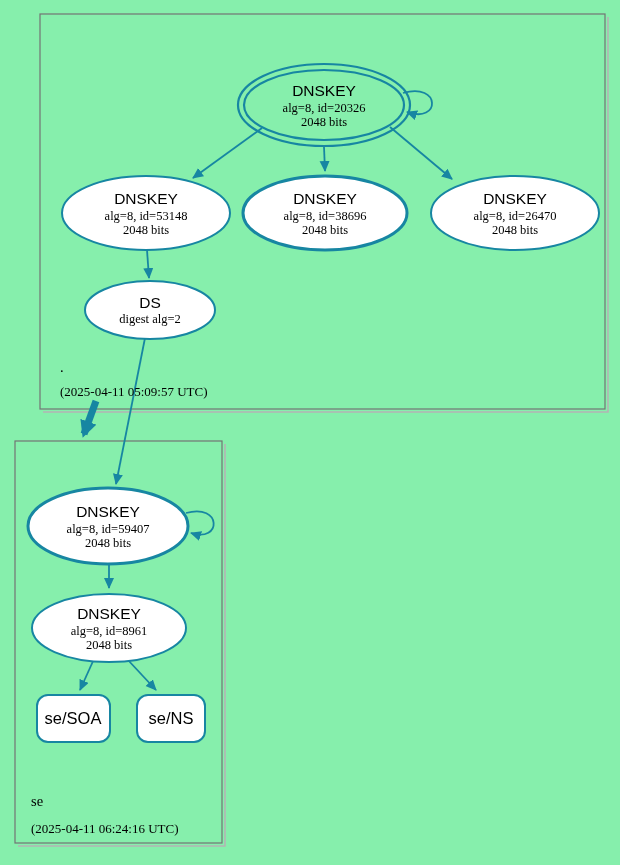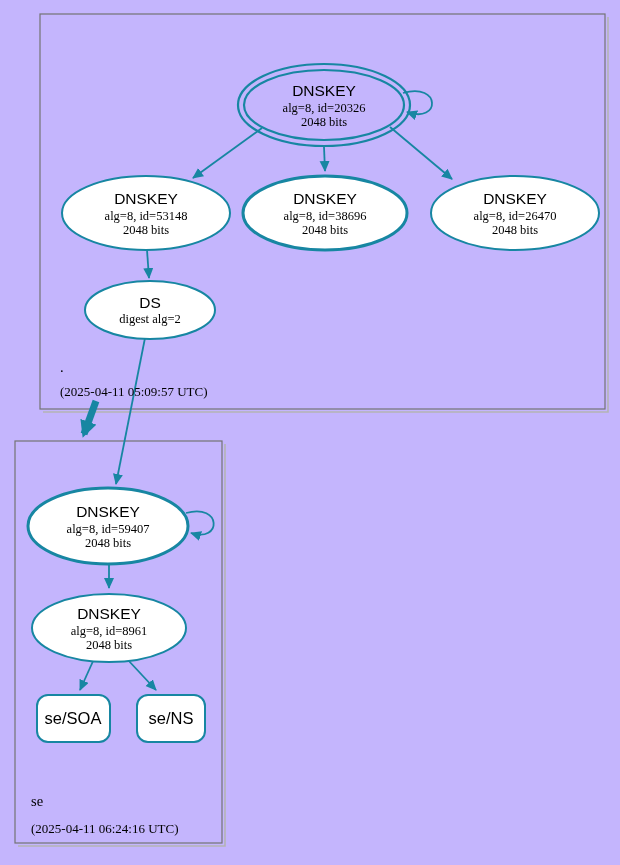--- a/index.html
+++ b/index.html
@@ -1,16 +1,16 @@
 <!DOCTYPE html>
 <html><head>
 <meta charset="utf-8">
 <style>
   html,body{margin:0;padding:0;background:#ffffff;}
-  .stage{position:relative;width:620px;height:865px;background:#c4b5fd;overflow:hidden;}
+  .stage{position:relative;width:620px;height:865px;background:#86efac;overflow:hidden;}
   svg{display:block;}
   text{fill:#000000;}
   .node-title{font-family:"Liberation Sans",sans-serif;font-size:15.5px;text-anchor:middle;}
   .node-detail{font-family:"Liberation Serif",serif;font-size:12.5px;text-anchor:middle;}
   .rrset-label{font-family:"Liberation Sans",sans-serif;font-size:16.5px;text-anchor:middle;}
   .cluster-label{font-family:"Liberation Serif",serif;font-size:14.5px;text-anchor:start;}
   .cluster-ts{font-family:"Liberation Serif",serif;font-size:13px;text-anchor:start;}
   .cluster-box{fill:none;stroke:#737373;stroke-width:1.2;}
   .cluster-shadow{stroke:#b4b4b4;stroke-width:1.6;fill:none;}
   .ellipse-node{fill:#ffffff;stroke:#1786a2;stroke-width:2;}

